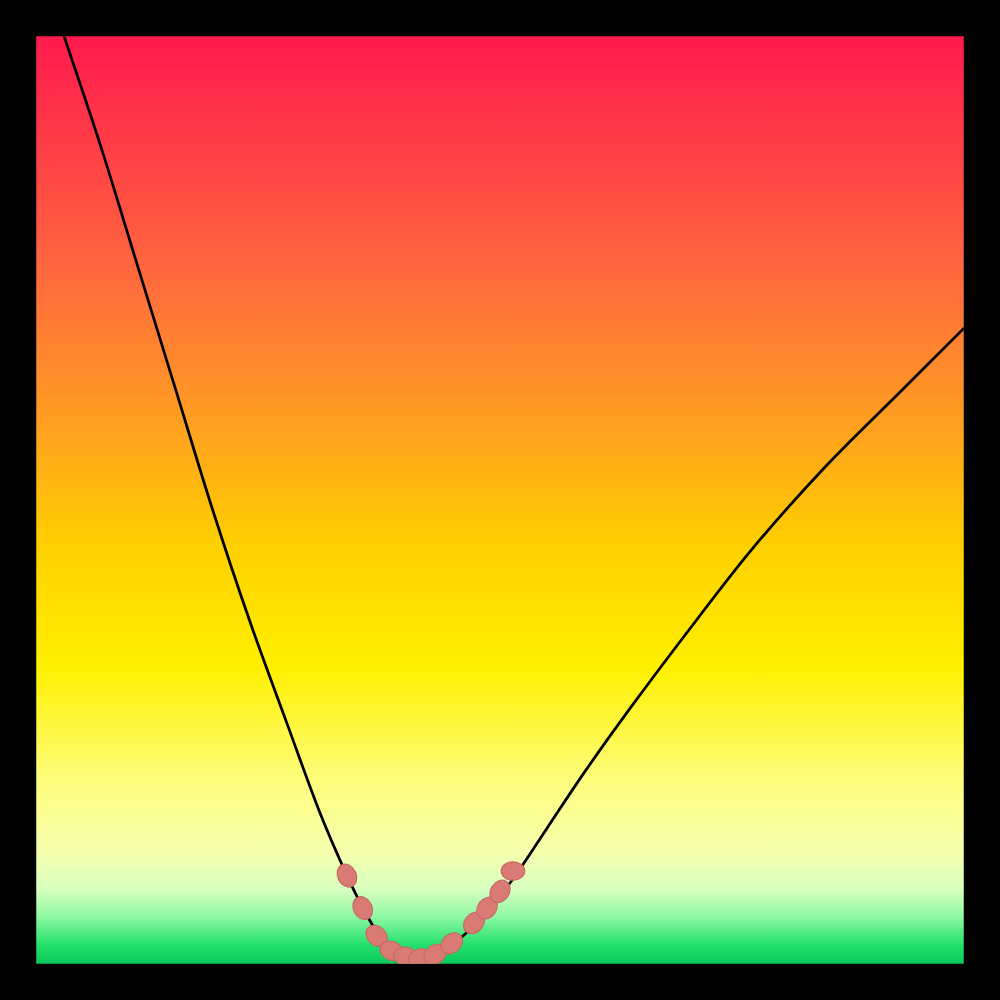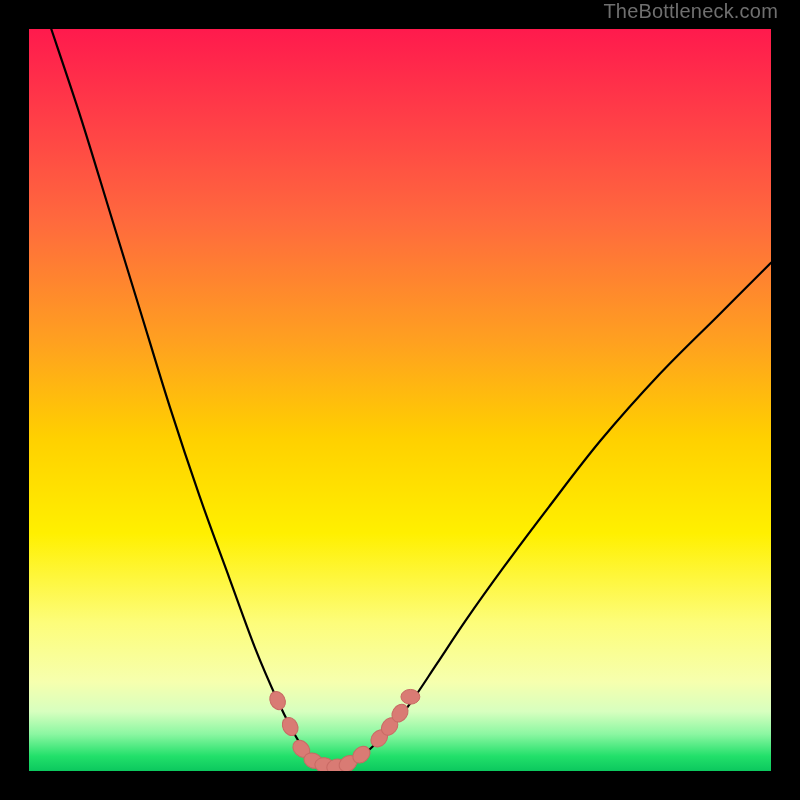--- a/index.html
+++ b/index.html
@@ -65,21 +65,20 @@
     width: 742px;
     height: 742px;
     z-index: 4;
   }
 </style>
 </head>
 <body>
 
 <div class="frame">
 
-  <div class="watermark">TheBottleneck.com</div>
 
   <div class="plot-area"></div>
 
   <svg class="curve-layer" viewBox="0 0 742 742" preserveAspectRatio="none">
     <path fill="none" stroke="#000" stroke-width="2.2" stroke-linecap="round" stroke-linejoin="round" d="M 22.26 0.00 C 27.21 14.84, 42.05 58.12, 51.94 89.04 C 61.83 119.96, 71.73 153.35, 81.62 185.50 C 91.51 217.65, 101.41 249.81, 111.30 281.96 C 121.19 314.11, 131.09 347.50, 140.98 378.42 C 150.87 409.34, 160.77 439.02, 170.66 467.46 C 180.55 495.90, 191.06 523.73, 200.34 549.08 C 209.62 574.43, 218.27 599.16, 226.31 619.57 C 234.35 639.97, 242.39 657.91, 248.57 671.51 C 254.75 685.11, 259.08 693.15, 263.41 701.19 C 267.74 709.23, 270.83 714.42, 274.54 719.74 C 278.25 725.06, 281.96 730.00, 285.67 733.10 C 289.38 736.19, 293.09 737.42, 296.80 738.29 C 300.51 739.16, 303.60 739.16, 307.93 738.29 C 312.26 737.42, 317.20 736.19, 322.77 733.10 C 328.33 730.00, 334.52 725.68, 341.32 719.74 C 348.12 713.80, 356.16 706.14, 363.58 697.48 C 371.00 688.82, 378.42 678.31, 385.84 667.80 C 393.26 657.29, 399.44 647.39, 408.10 634.41 C 416.76 621.42, 426.65 605.97, 437.78 589.89 C 448.91 573.81, 461.28 556.50, 474.88 537.95 C 488.48 519.40, 503.32 499.61, 519.40 478.59 C 535.48 457.57, 552.79 434.07, 571.34 411.81 C 589.89 389.55, 610.91 366.05, 630.70 345.03 C 650.49 324.01, 671.51 304.22, 690.06 285.67 C 708.61 267.12, 733.34 242.39, 742.00 233.73"></path>
   </svg>
 
   <svg class="markers-layer" viewBox="0 0 742 742" preserveAspectRatio="none">
     <g>
         <ellipse cx="248.57" cy="671.51" rx="9.45" ry="7.38" fill="#d97b74" stroke="#c86a64" stroke-width="1" transform="rotate(64.1 248.57 671.51)"></ellipse>

